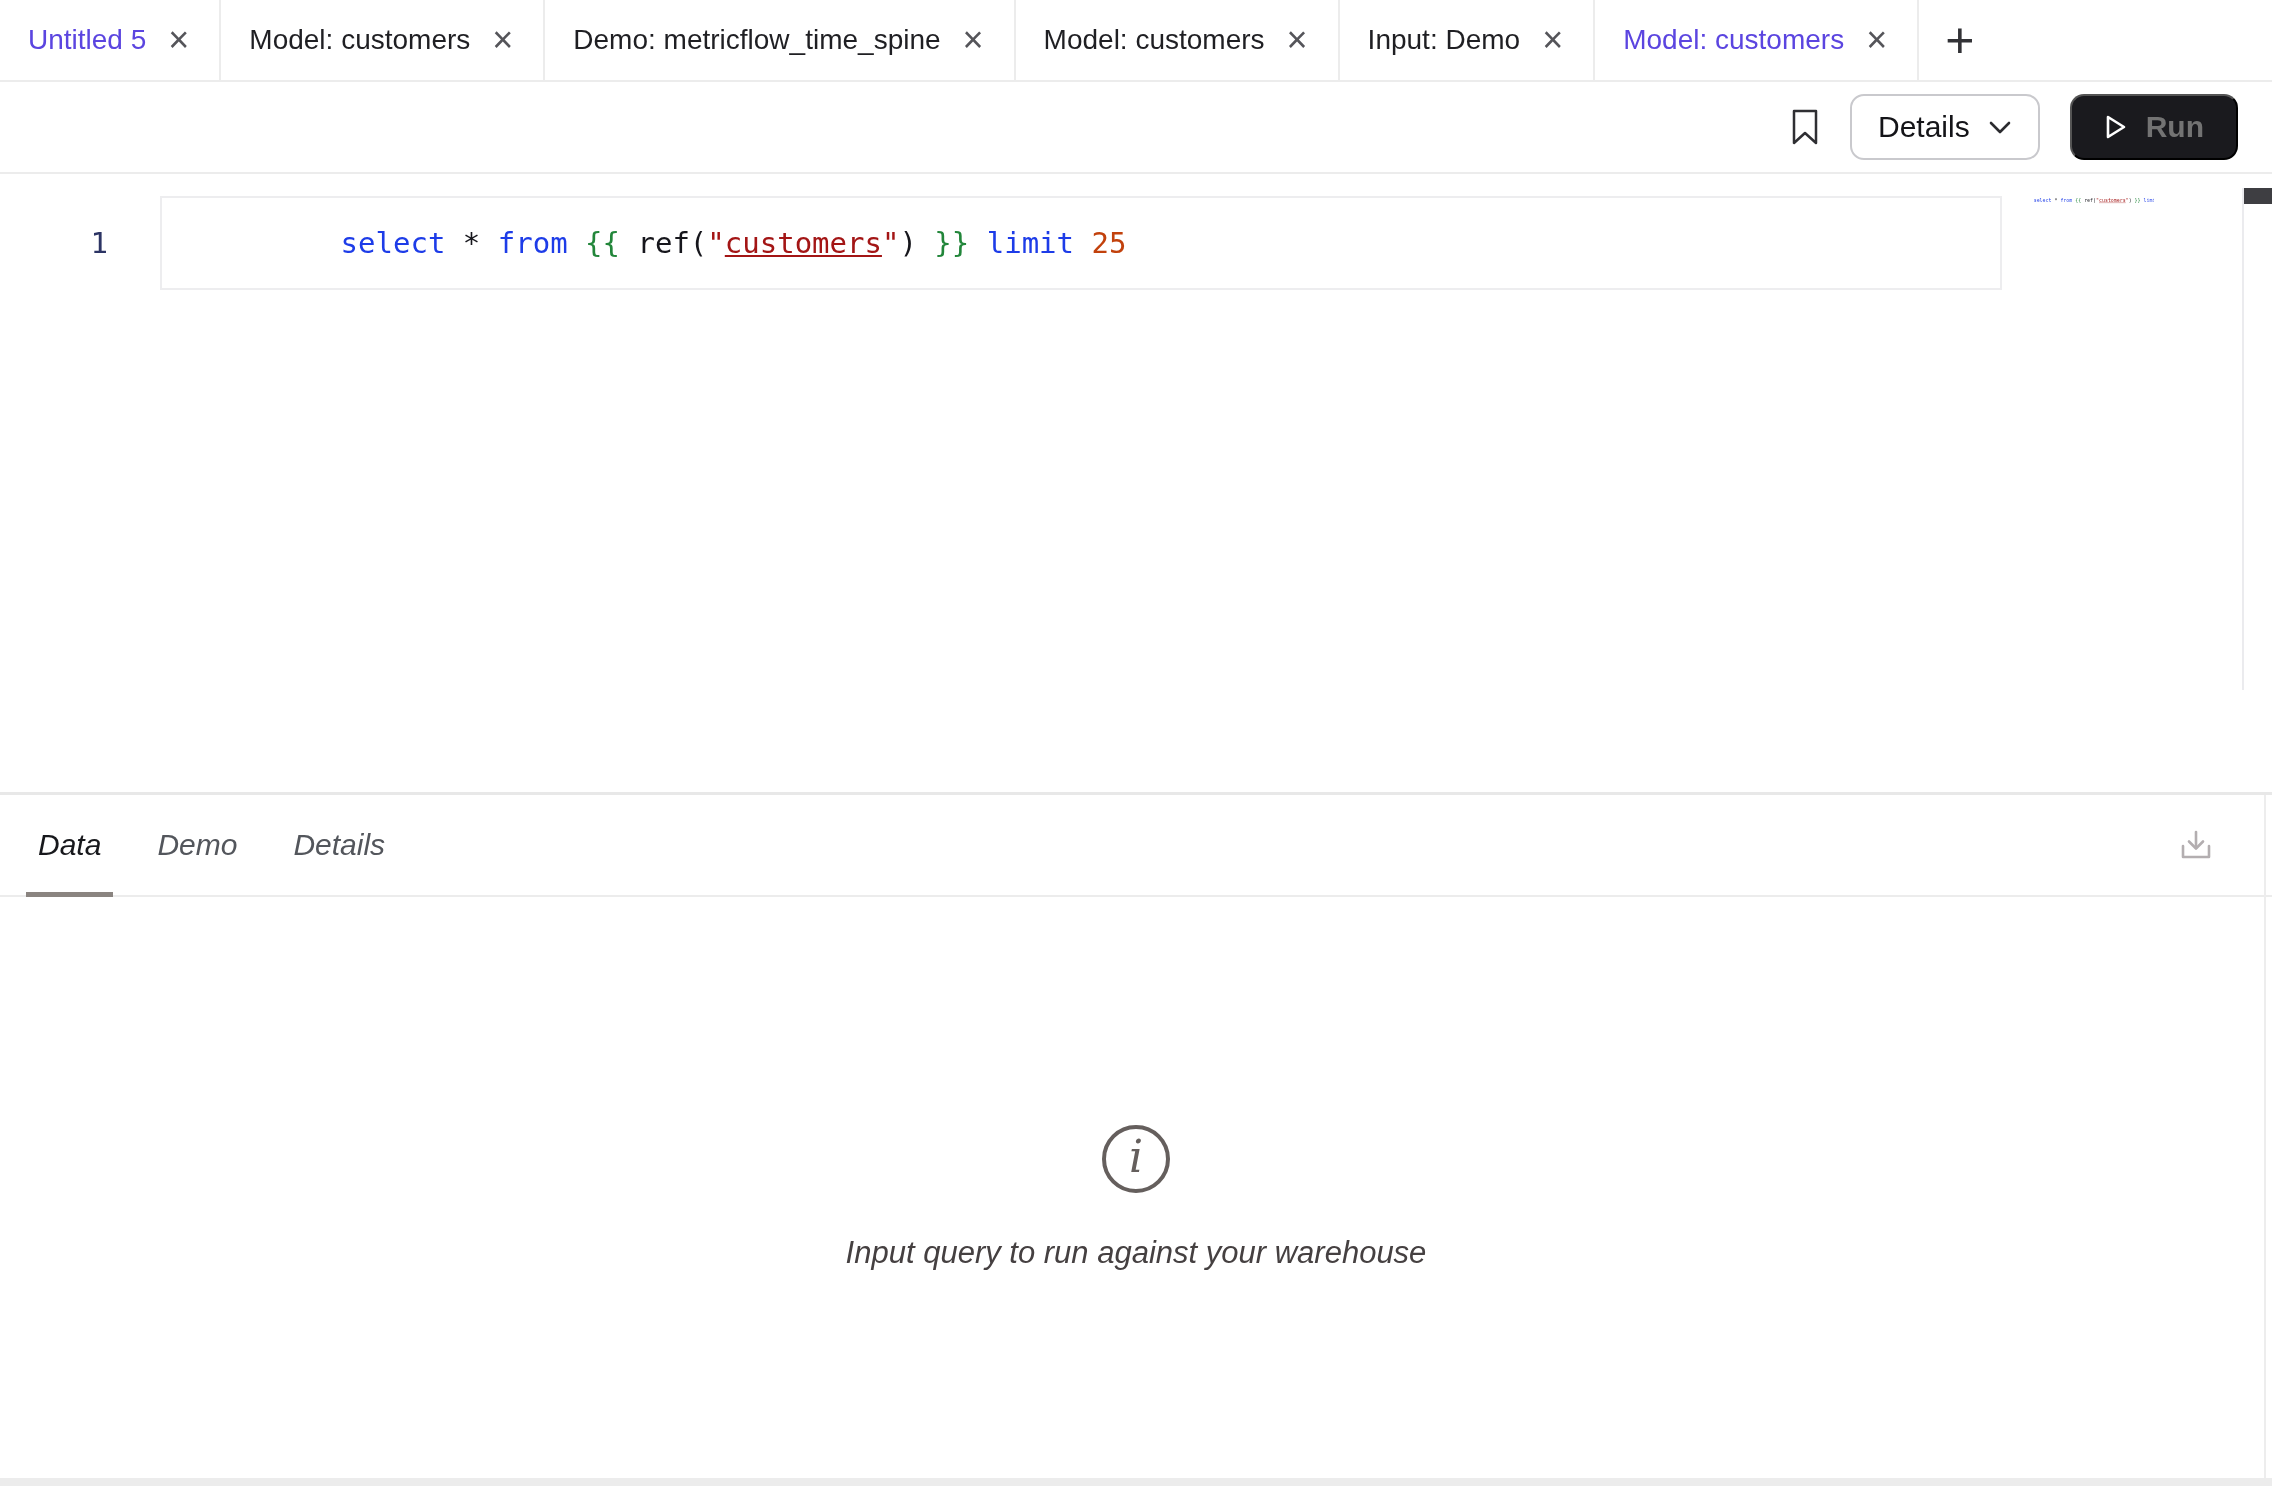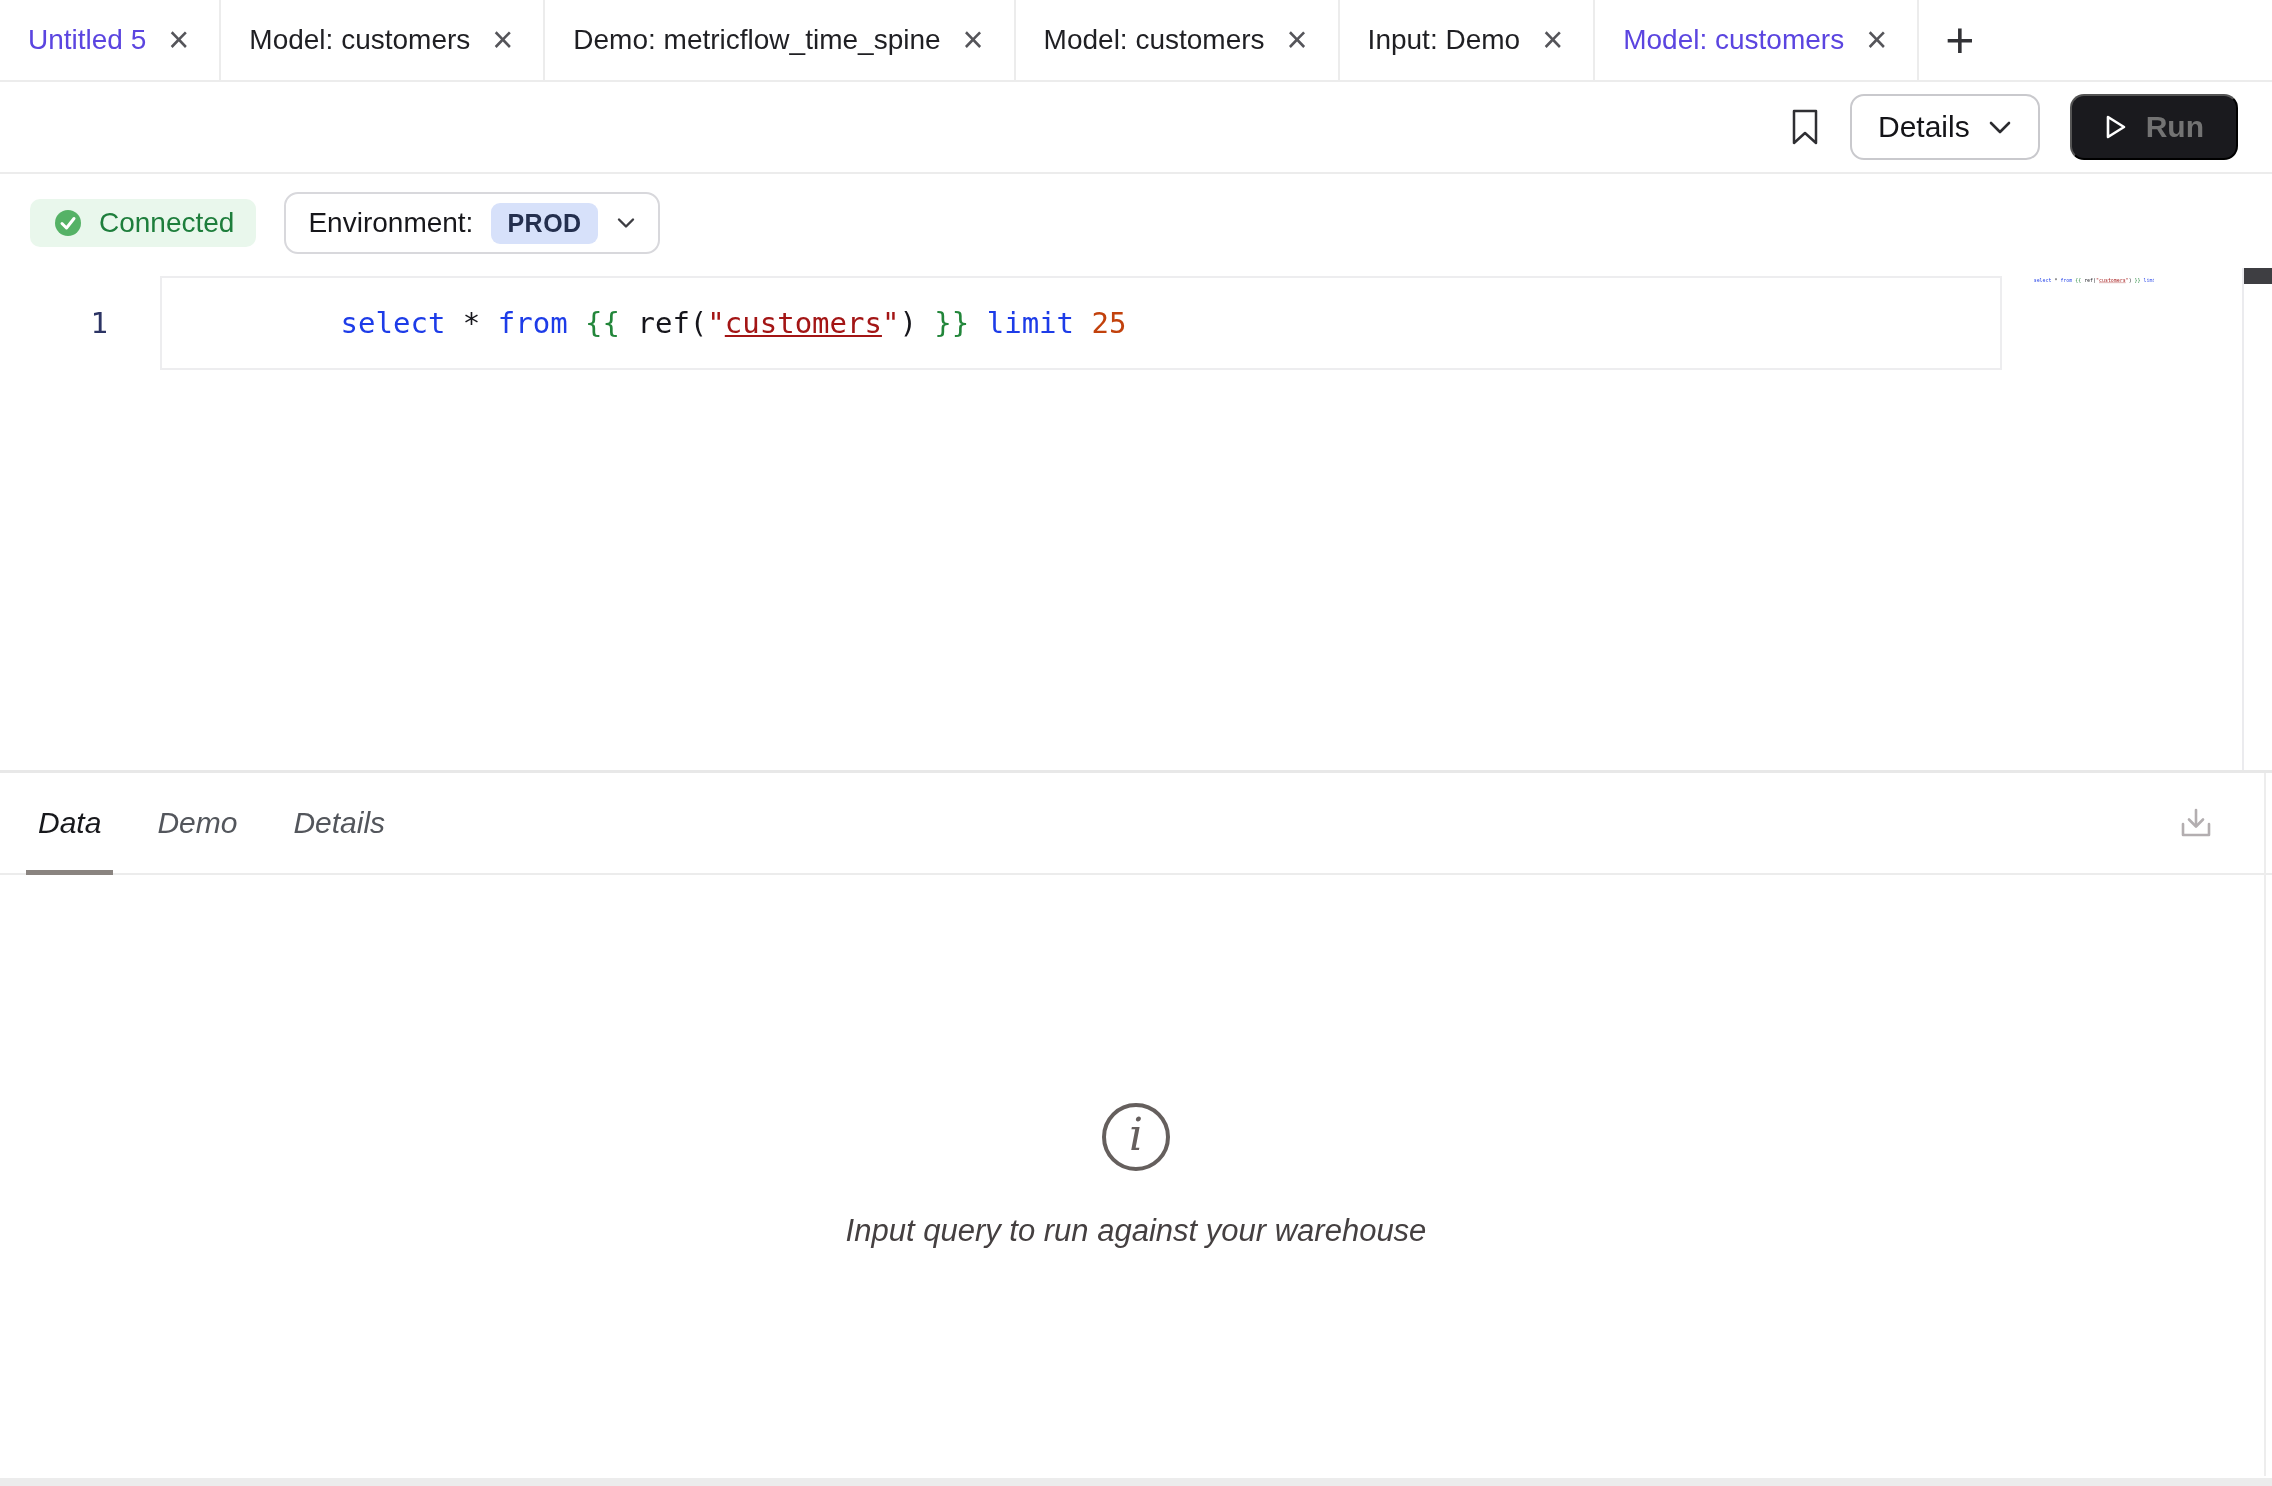--- a/index.html
+++ b/index.html
@@ -124,36 +124,20 @@
     </button>
     <button class="btn btn-run">
       <svg width="24" height="26" viewBox="0 0 24 26">
         <path d="M4 3 L20 13 L4 23 Z" fill="none" stroke="#ffffff" stroke-width="2.6" stroke-linejoin="round"></path>
       </svg>
       <span>Run</span>
     </button>
   </div>
 
   <div class="editor-pane">
-    <div class="status-row">
-      <div class="badge-connected">
-        <svg width="32" height="32" viewBox="0 0 32 32">
-          <circle cx="16" cy="16" r="13" fill="#55b266"></circle>
-          <polyline points="10,16.5 14.5,21 22,11.5" fill="none" stroke="#ffffff" stroke-width="3" stroke-linecap="round" stroke-linejoin="round"></polyline>
-        </svg>
-        <span>Connected</span>
-      </div>
-      <div class="env-select">
-        <span>Environment:</span>
-        <span class="env-chip">PROD</span>
-        <svg width="20" height="14" viewBox="0 0 20 14">
-          <polyline points="3,3.5 10,10.5 17,3.5" fill="none" stroke="#3d3d42" stroke-width="2.4" stroke-linecap="round" stroke-linejoin="round"></polyline>
-        </svg>
-      </div>
-    </div>
 
     <div class="code-area">
       <div class="code-row">
         <div class="gutter">1</div>
         <div class="line-box">
           <span class="tok-keyword">select</span><span class="tok-plain"> </span><span class="tok-plain">*</span><span class="tok-plain"> </span><span class="tok-keyword">from</span><span class="tok-plain"> </span><span class="tok-jinja">{{</span><span class="tok-plain"> </span><span class="tok-plain">ref(</span><span class="tok-string">"</span><span class="tok-string-link">customers</span><span class="tok-string">"</span><span class="tok-plain">)</span><span class="tok-plain"> </span><span class="tok-jinja">}}</span><span class="tok-plain"> </span><span class="tok-keyword">limit</span><span class="tok-plain"> </span><span class="tok-number">25</span>
         </div>
       </div>
 
       <div class="minimap">

